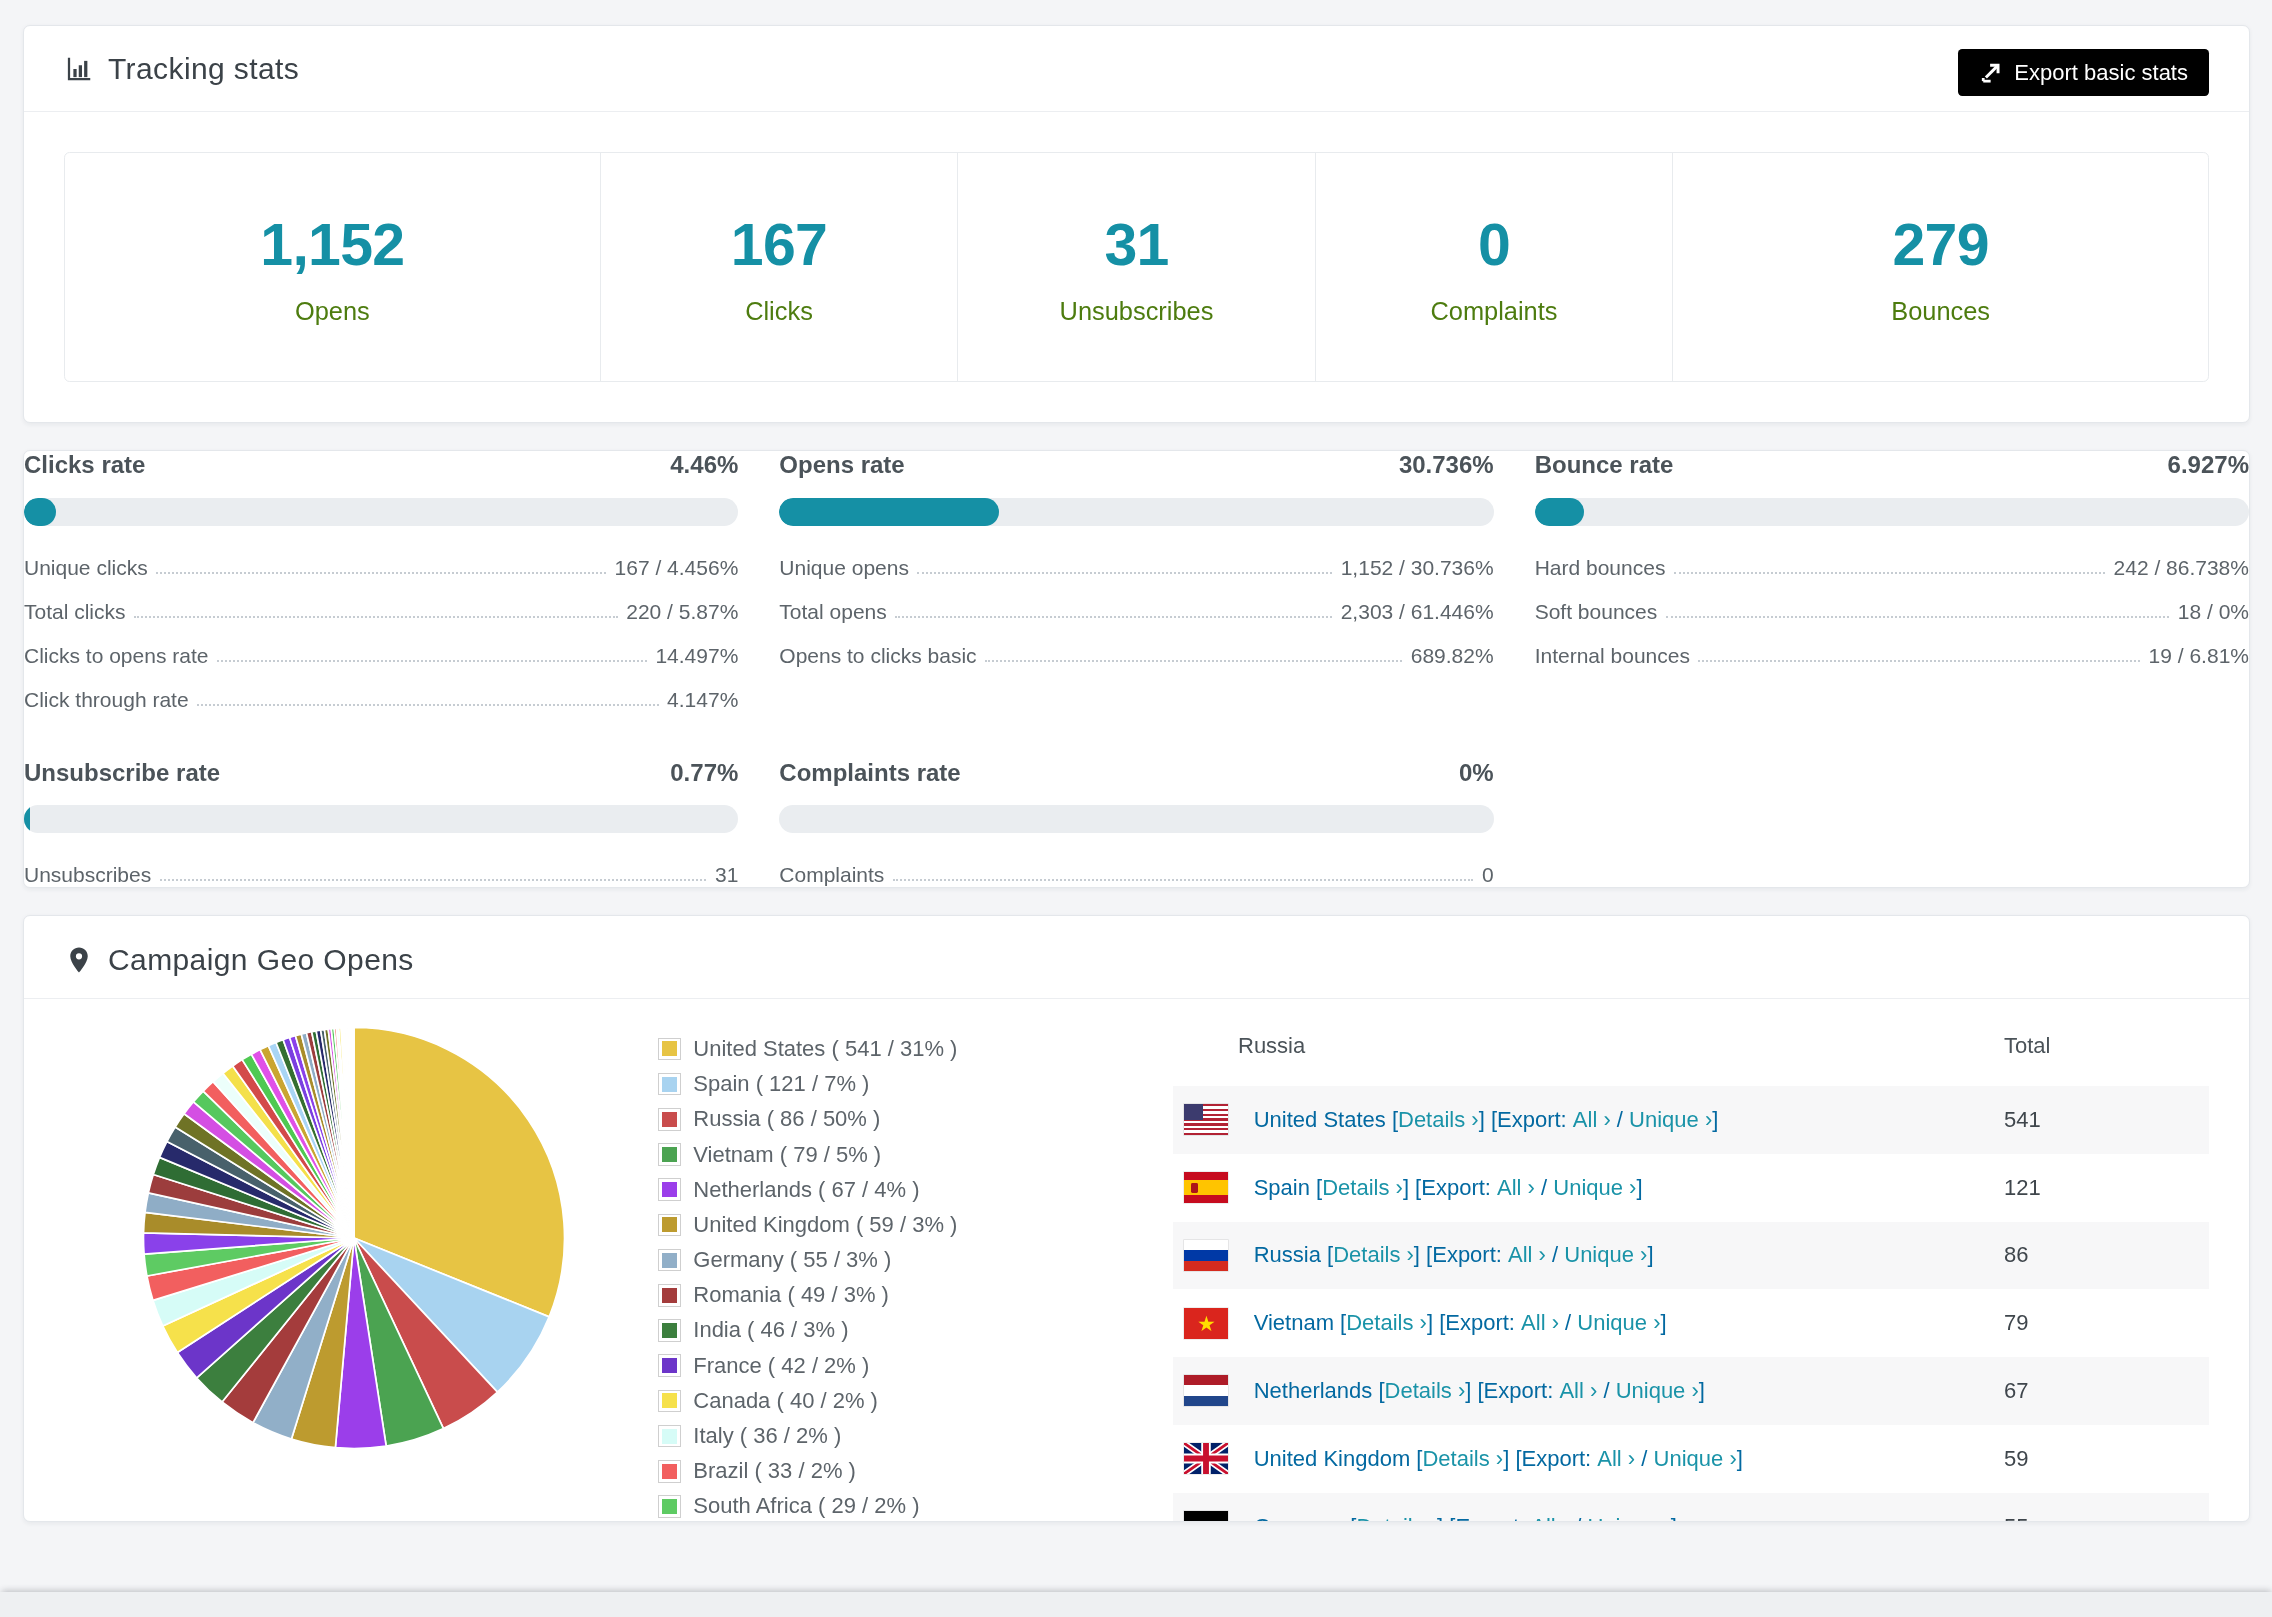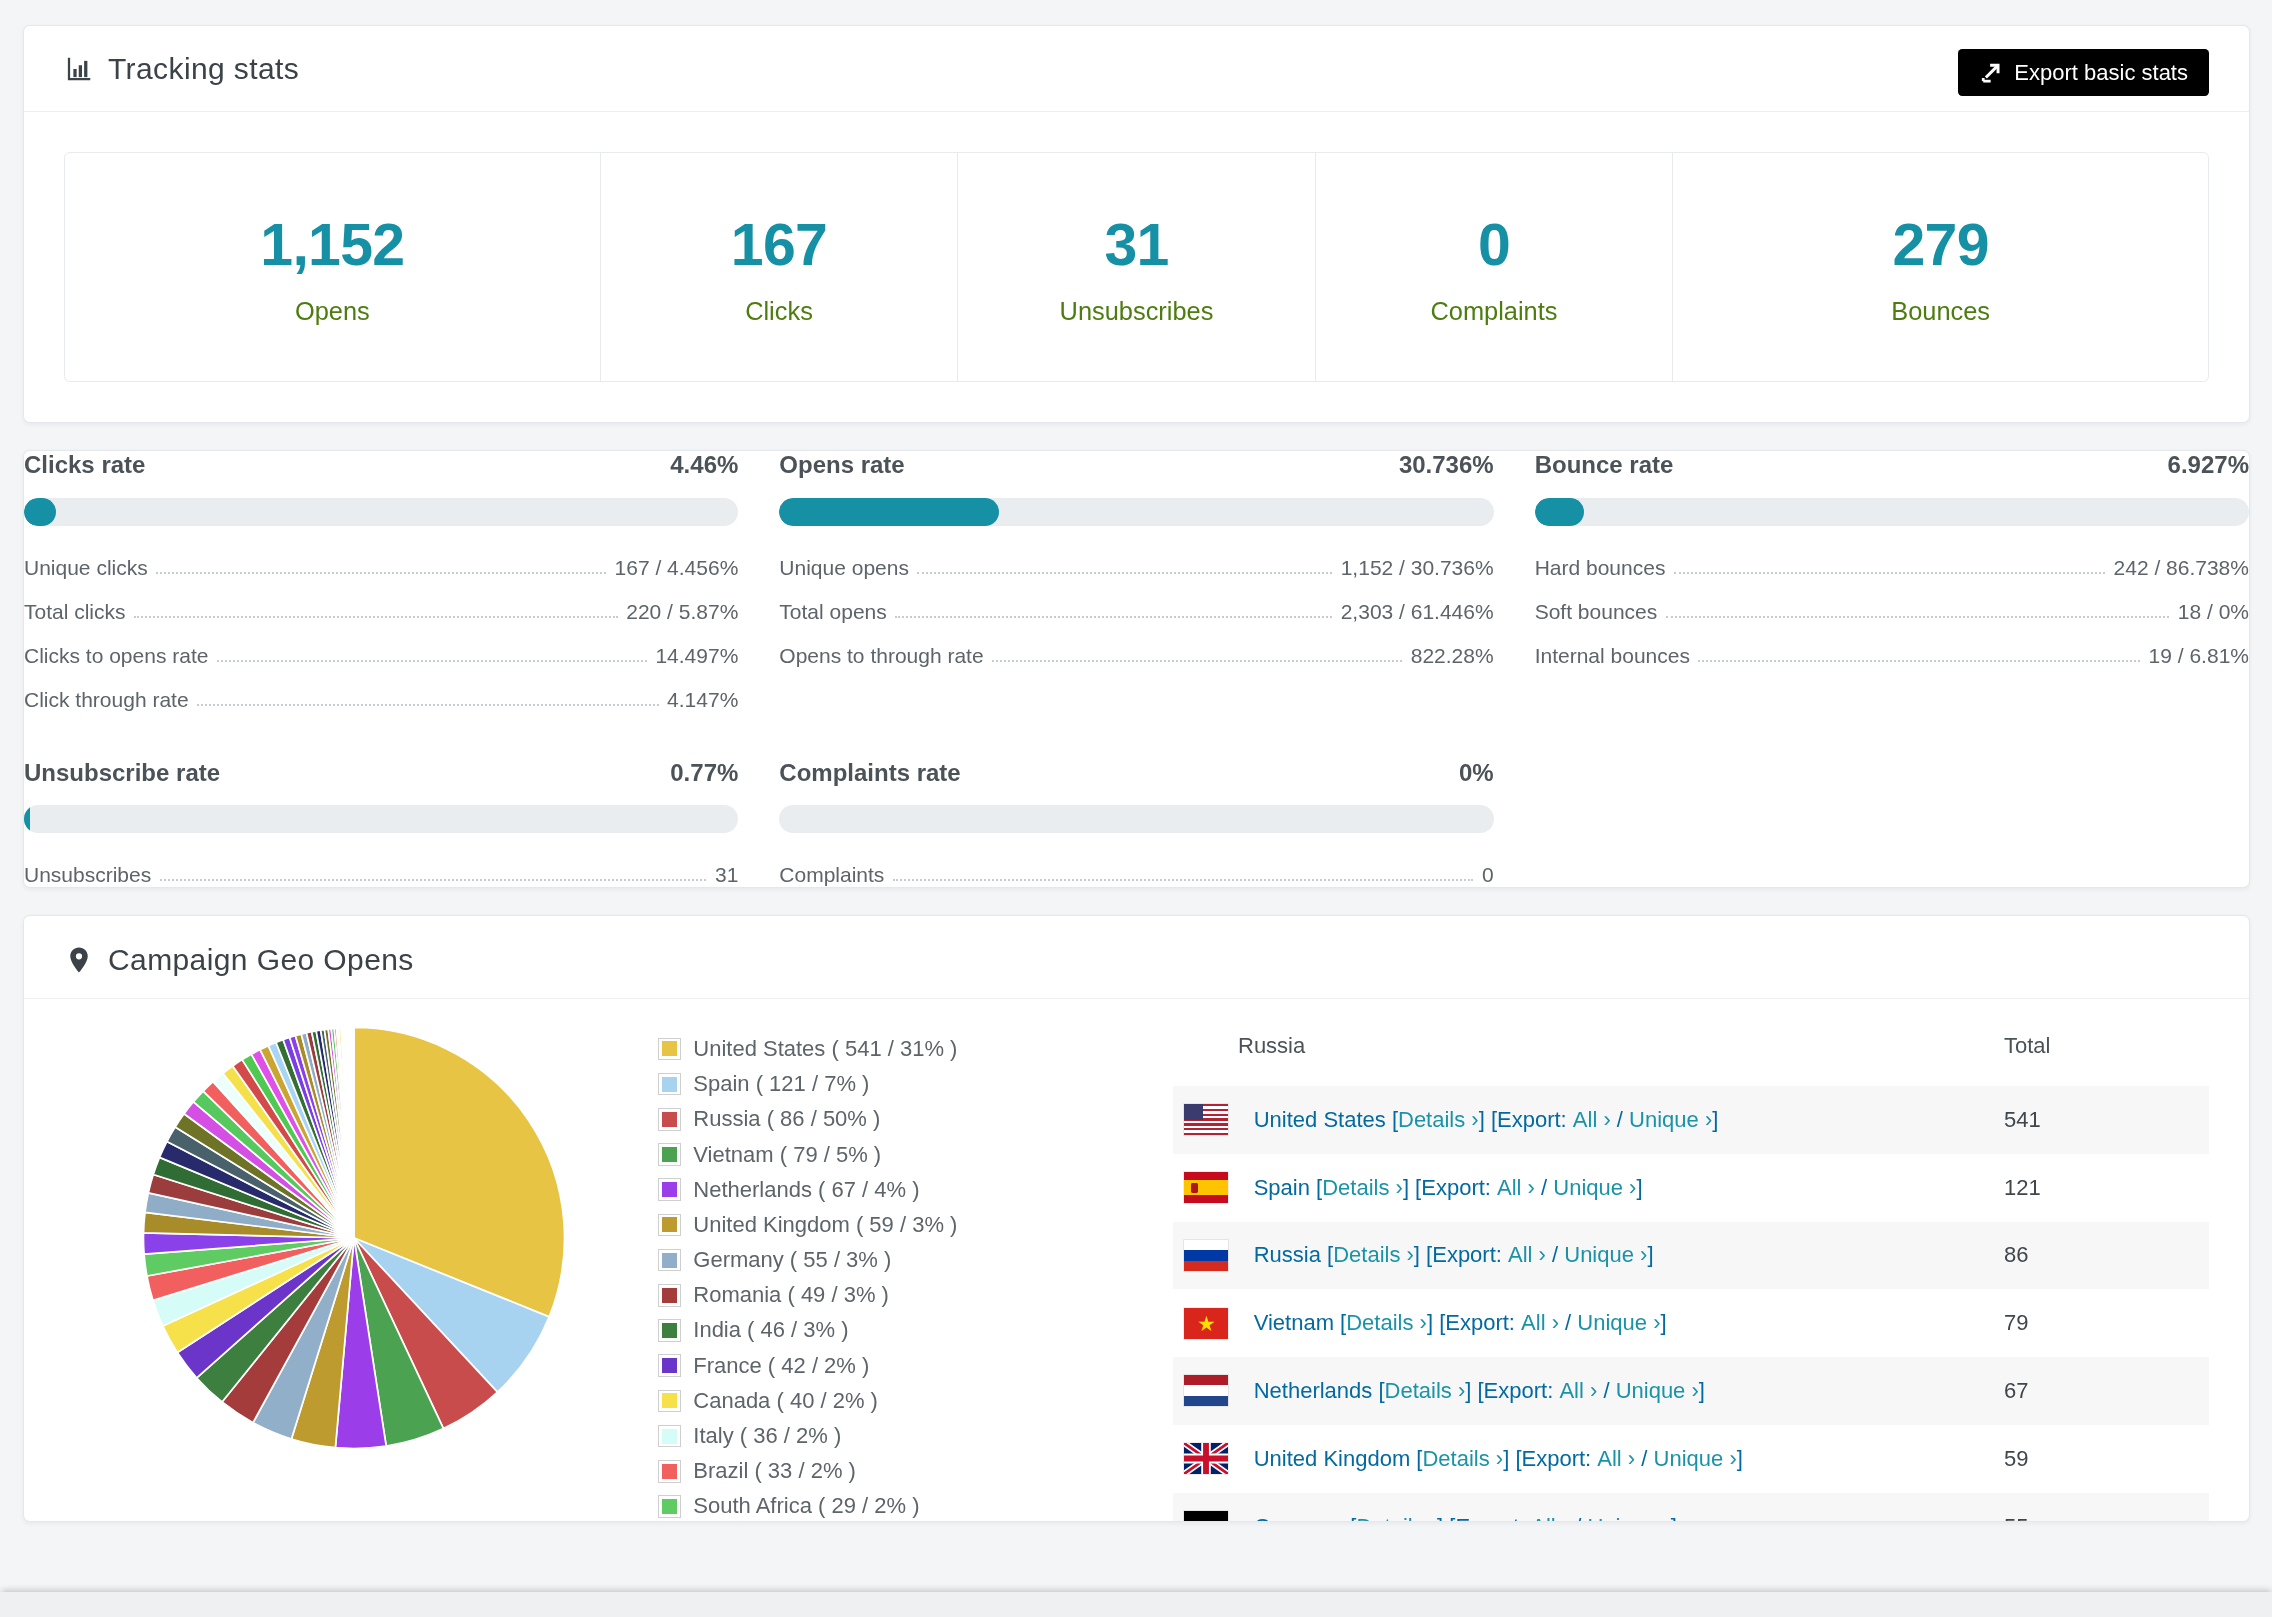--- a/index.html
+++ b/index.html
@@ -190,23 +190,23 @@
               <span class="sr-label">Unique opens</span>
               <span class="sr-dots"></span>
               <span class="sr-value">1,152 / 30.736%</span>
             </div>
             <div class="srow">
               <span class="sr-label">Total opens</span>
               <span class="sr-dots"></span>
               <span class="sr-value">2,303 / 61.446%</span>
             </div>
             <div class="srow">
-              <span class="sr-label">Opens to through rate</span>
-              <span class="sr-dots"></span>
-              <span class="sr-value">822.28%</span>
+              <span class="sr-label">Opens to clicks basic</span>
+              <span class="sr-dots"></span>
+              <span class="sr-value">689.82%</span>
             </div>
           </div>
         </div>
         <div class="rate-block">
           <div class="rate-head">
             <div class="rate-title">Bounce rate</div>
             <div class="rate-value">6.927%</div>
           </div>
           <div class="bar">
             <div class="bar-fill" style="width: 6.927%; min-width: 6.4px;"></div>

